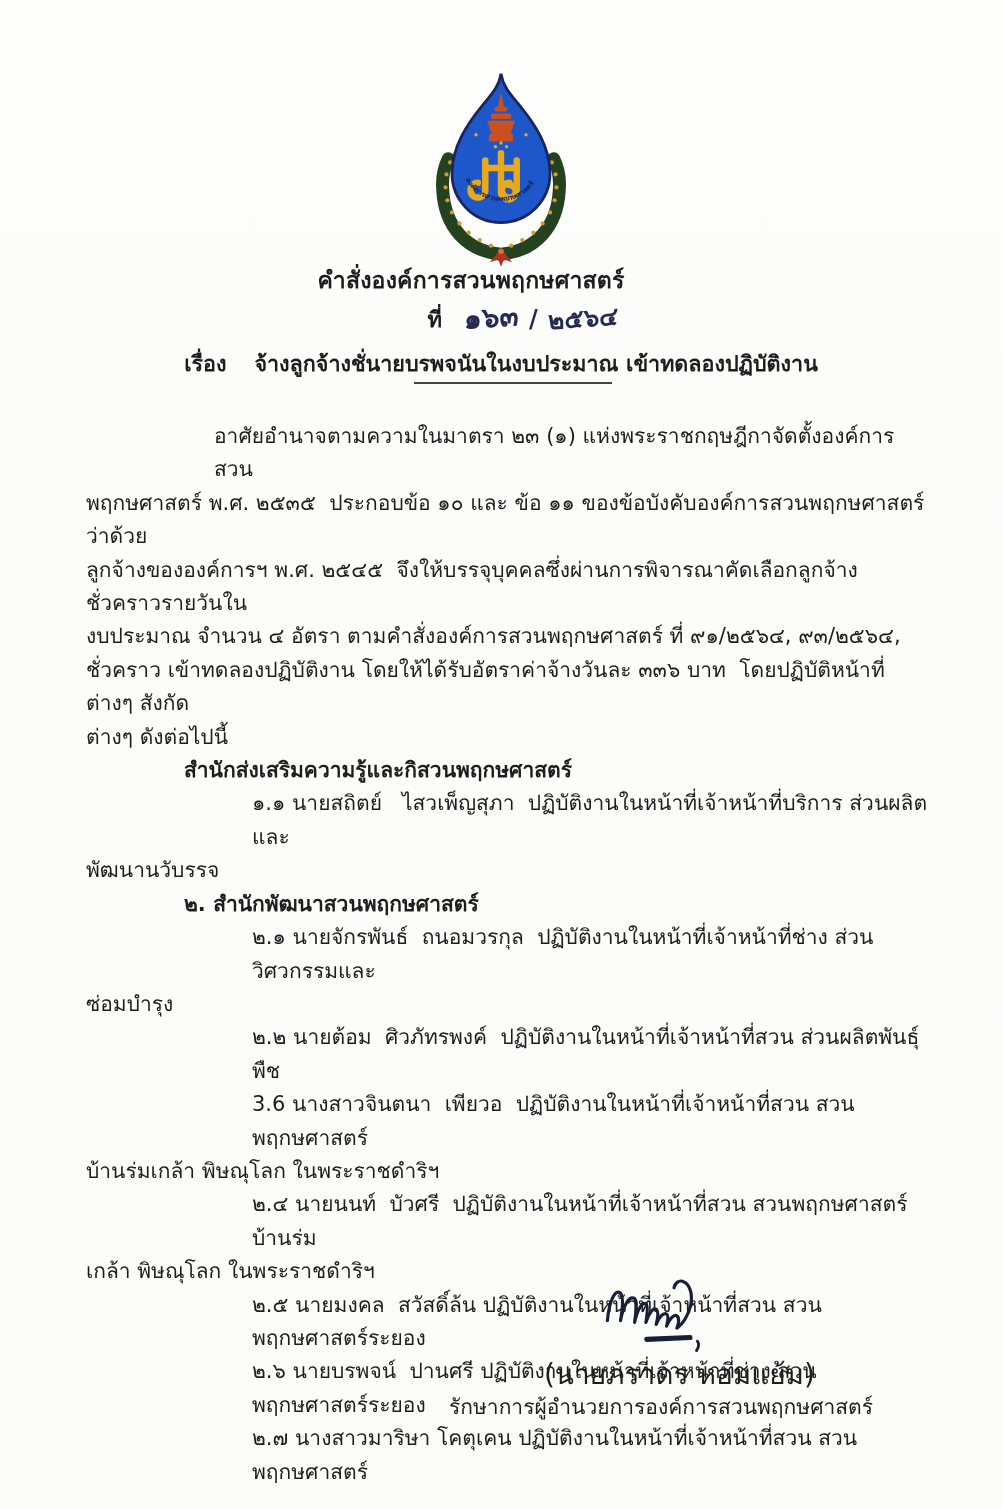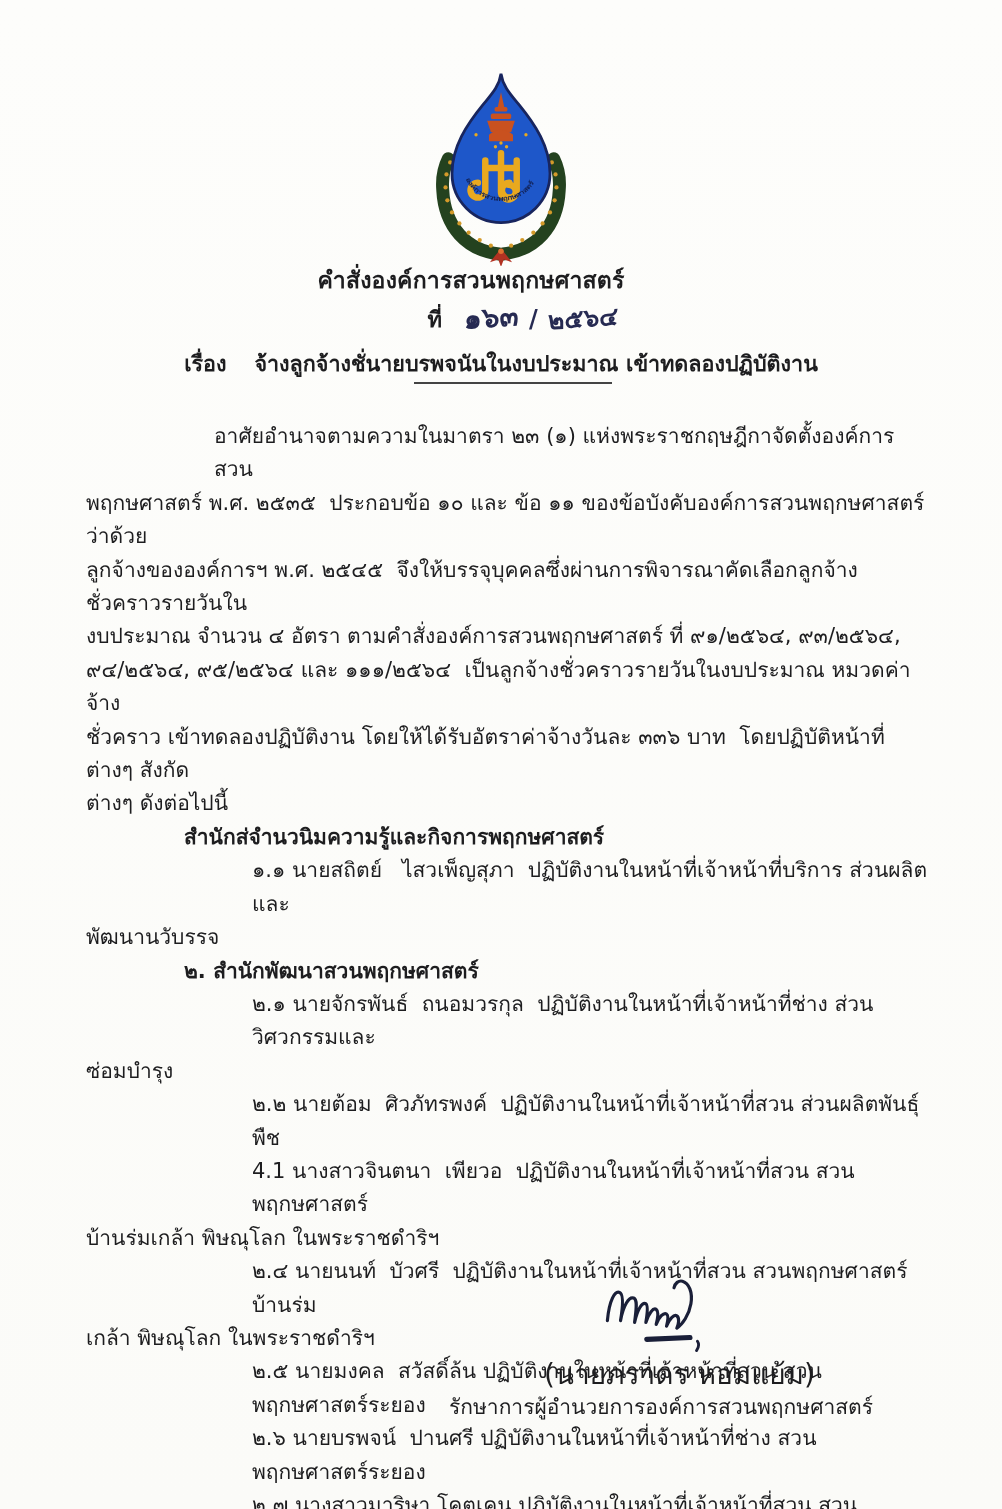--- a/index.html
+++ b/index.html
@@ -115,31 +115,30 @@
     </div>
   </div>
 
   <div class="divider"></div>
 
   <div class="body-text">
     <div class="ln first">อาศัยอำนาจตามความในมาตรา ๒๓ (๑) แห่งพระราชกฤษฎีกาจัดตั้งองค์การสวน</div>
     <div class="ln">พฤกษศาสตร์ พ.ศ. ๒๕๓๕  ประกอบข้อ ๑๐ และ ข้อ ๑๑ ของข้อบังคับองค์การสวนพฤกษศาสตร์ ว่าด้วย</div>
     <div class="ln">ลูกจ้างขององค์การฯ พ.ศ. ๒๕๔๕  จึงให้บรรจุบุคคลซึ่งผ่านการพิจารณาคัดเลือกลูกจ้างชั่วคราวรายวันใน</div>
     <div class="ln">งบประมาณ จำนวน ๔ อัตรา ตามคำสั่งองค์การสวนพฤกษศาสตร์ ที่ ๙๑/๒๕๖๔, ๙๓/๒๕๖๔,</div>
-    <div class="ln">๙๔/๒๕๖๔, ๙๕/๒๕๖๔ และ ๑๑๑/๒๕๖๔  เป็นลูกจ้างชั่วคราวรายวันในงบประมาณ หมวดค่าจ้าง</div>
     <div class="ln">ชั่วคราว เข้าทดลองปฏิบัติงาน โดยให้ได้รับอัตราค่าจ้างวันละ ๓๓๖ บาท  โดยปฏิบัติหน้าที่ต่างๆ สังกัด</div>
     <div class="ln">ต่างๆ ดังต่อไปนี้</div>
-    <div class="ln head">สำนักส่จำนวนิมความรู้และกิจการพฤกษศาสตร์</div>
+    <div class="ln head">สำนักส่งเสริมความรู้และกิสวนพฤกษศาสตร์</div>
     <div class="ln item">๑.๑ นายสถิตย์   ไสวเพ็ญสุภา  ปฏิบัติงานในหน้าที่เจ้าหน้าที่บริการ ส่วนผลิตและ</div>
     <div class="ln">พัฒนานวับรรจ</div>
     <div class="ln head">๒. สำนักพัฒนาสวนพฤกษศาสตร์</div>
     <div class="ln item">๒.๑ นายจักรพันธ์  ถนอมวรกุล  ปฏิบัติงานในหน้าที่เจ้าหน้าที่ช่าง ส่วนวิศวกรรมและ</div>
     <div class="ln">ซ่อมบำรุง</div>
     <div class="ln item">๒.๒ นายต้อม  ศิวภัทรพงค์  ปฏิบัติงานในหน้าที่เจ้าหน้าที่สวน ส่วนผลิตพันธุ์พืช</div>
-    <div class="ln item">4.1 นางสาวจินตนา  เพียวอ  ปฏิบัติงานในหน้าที่เจ้าหน้าที่สวน สวนพฤกษศาสตร์</div>
+    <div class="ln item">3.6 นางสาวจินตนา  เพียวอ  ปฏิบัติงานในหน้าที่เจ้าหน้าที่สวน สวนพฤกษศาสตร์</div>
     <div class="ln">บ้านร่มเกล้า พิษณุโลก ในพระราชดำริฯ</div>
     <div class="ln item">๒.๔ นายนนท์  บัวศรี  ปฏิบัติงานในหน้าที่เจ้าหน้าที่สวน สวนพฤกษศาสตร์บ้านร่ม</div>
     <div class="ln">เกล้า พิษณุโลก ในพระราชดำริฯ</div>
     <div class="ln item">๒.๕ นายมงคล  สวัสดิ์ล้น ปฏิบัติงานในหน้าที่เจ้าหน้าที่สวน สวนพฤกษศาสตร์ระยอง</div>
     <div class="ln item">๒.๖ นายบรพจน์  ปานศรี ปฏิบัติงานในหน้าที่เจ้าหน้าที่ช่าง สวนพฤกษศาสตร์ระยอง</div>
     <div class="ln item">๒.๗ นางสาวมาริษา โคตุเคน ปฏิบัติงานในหน้าที่เจ้าหน้าที่สวน สวนพฤกษศาสตร์</div>
 
   </div>
 
   <svg class="sig-svg" viewBox="0 0 130 95">

